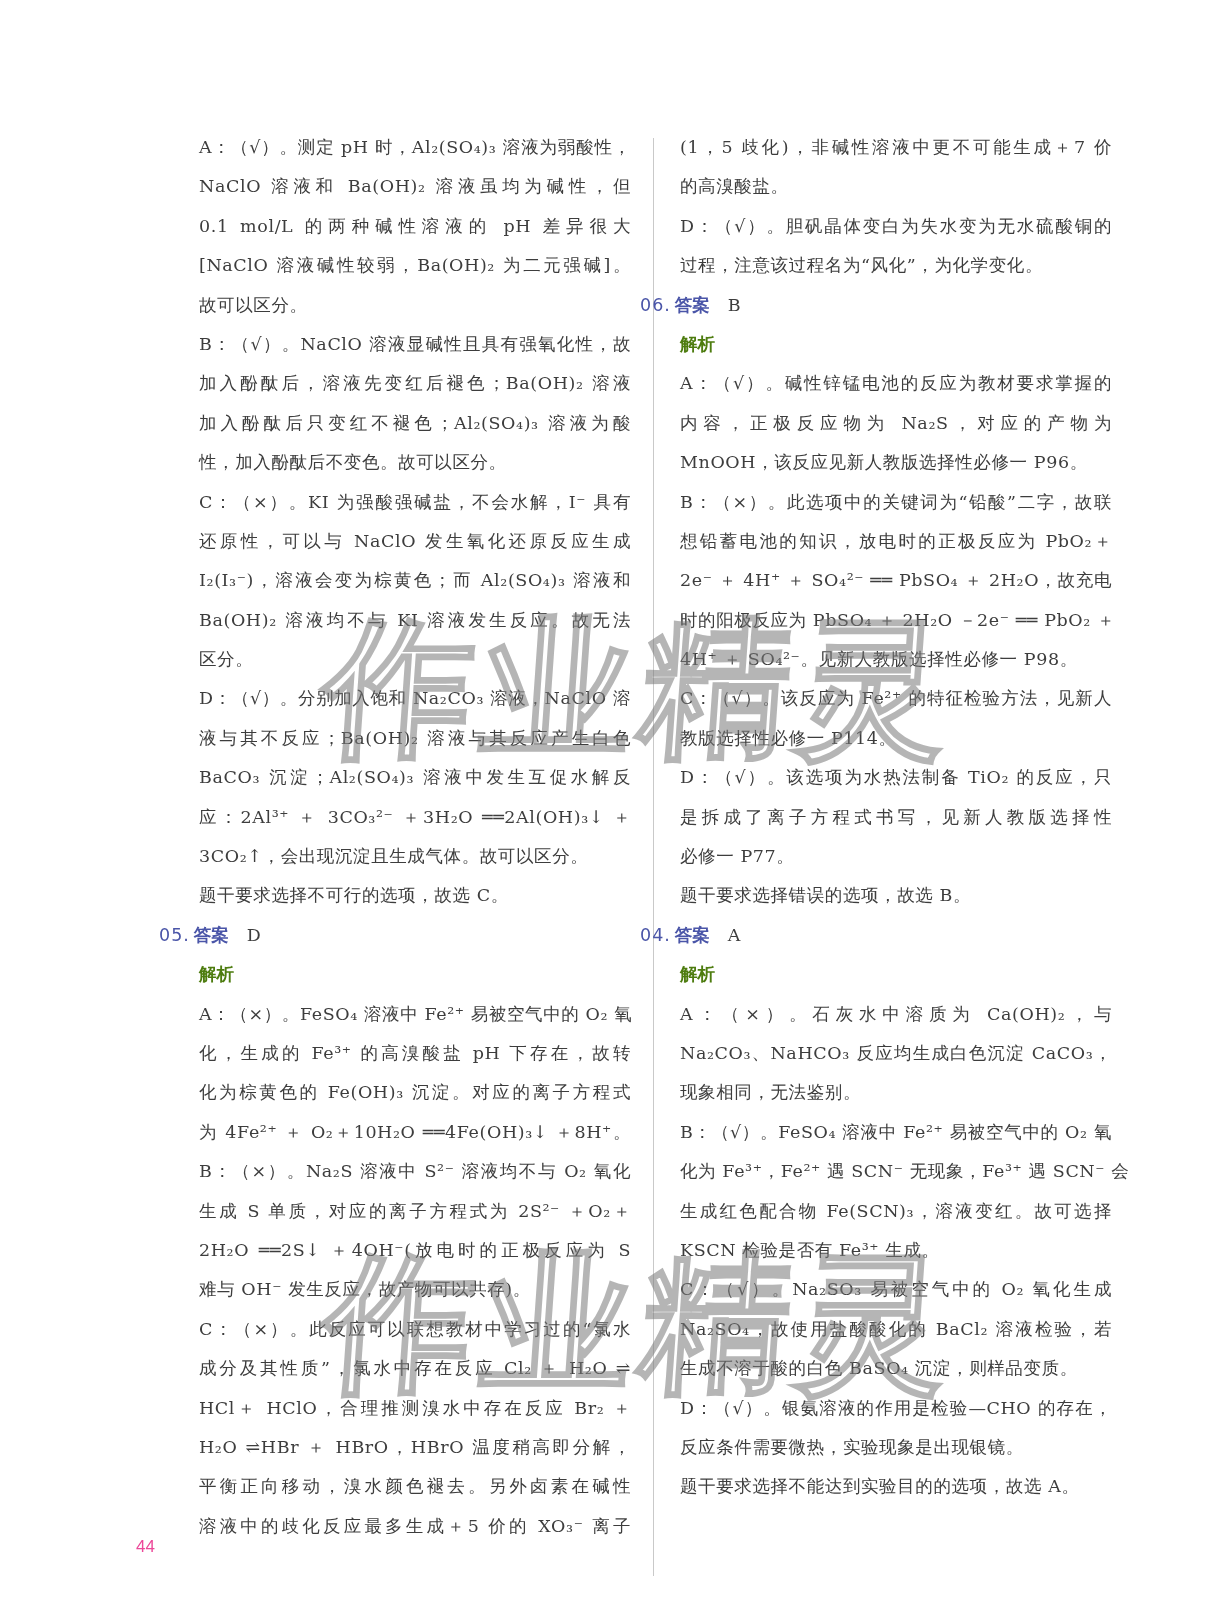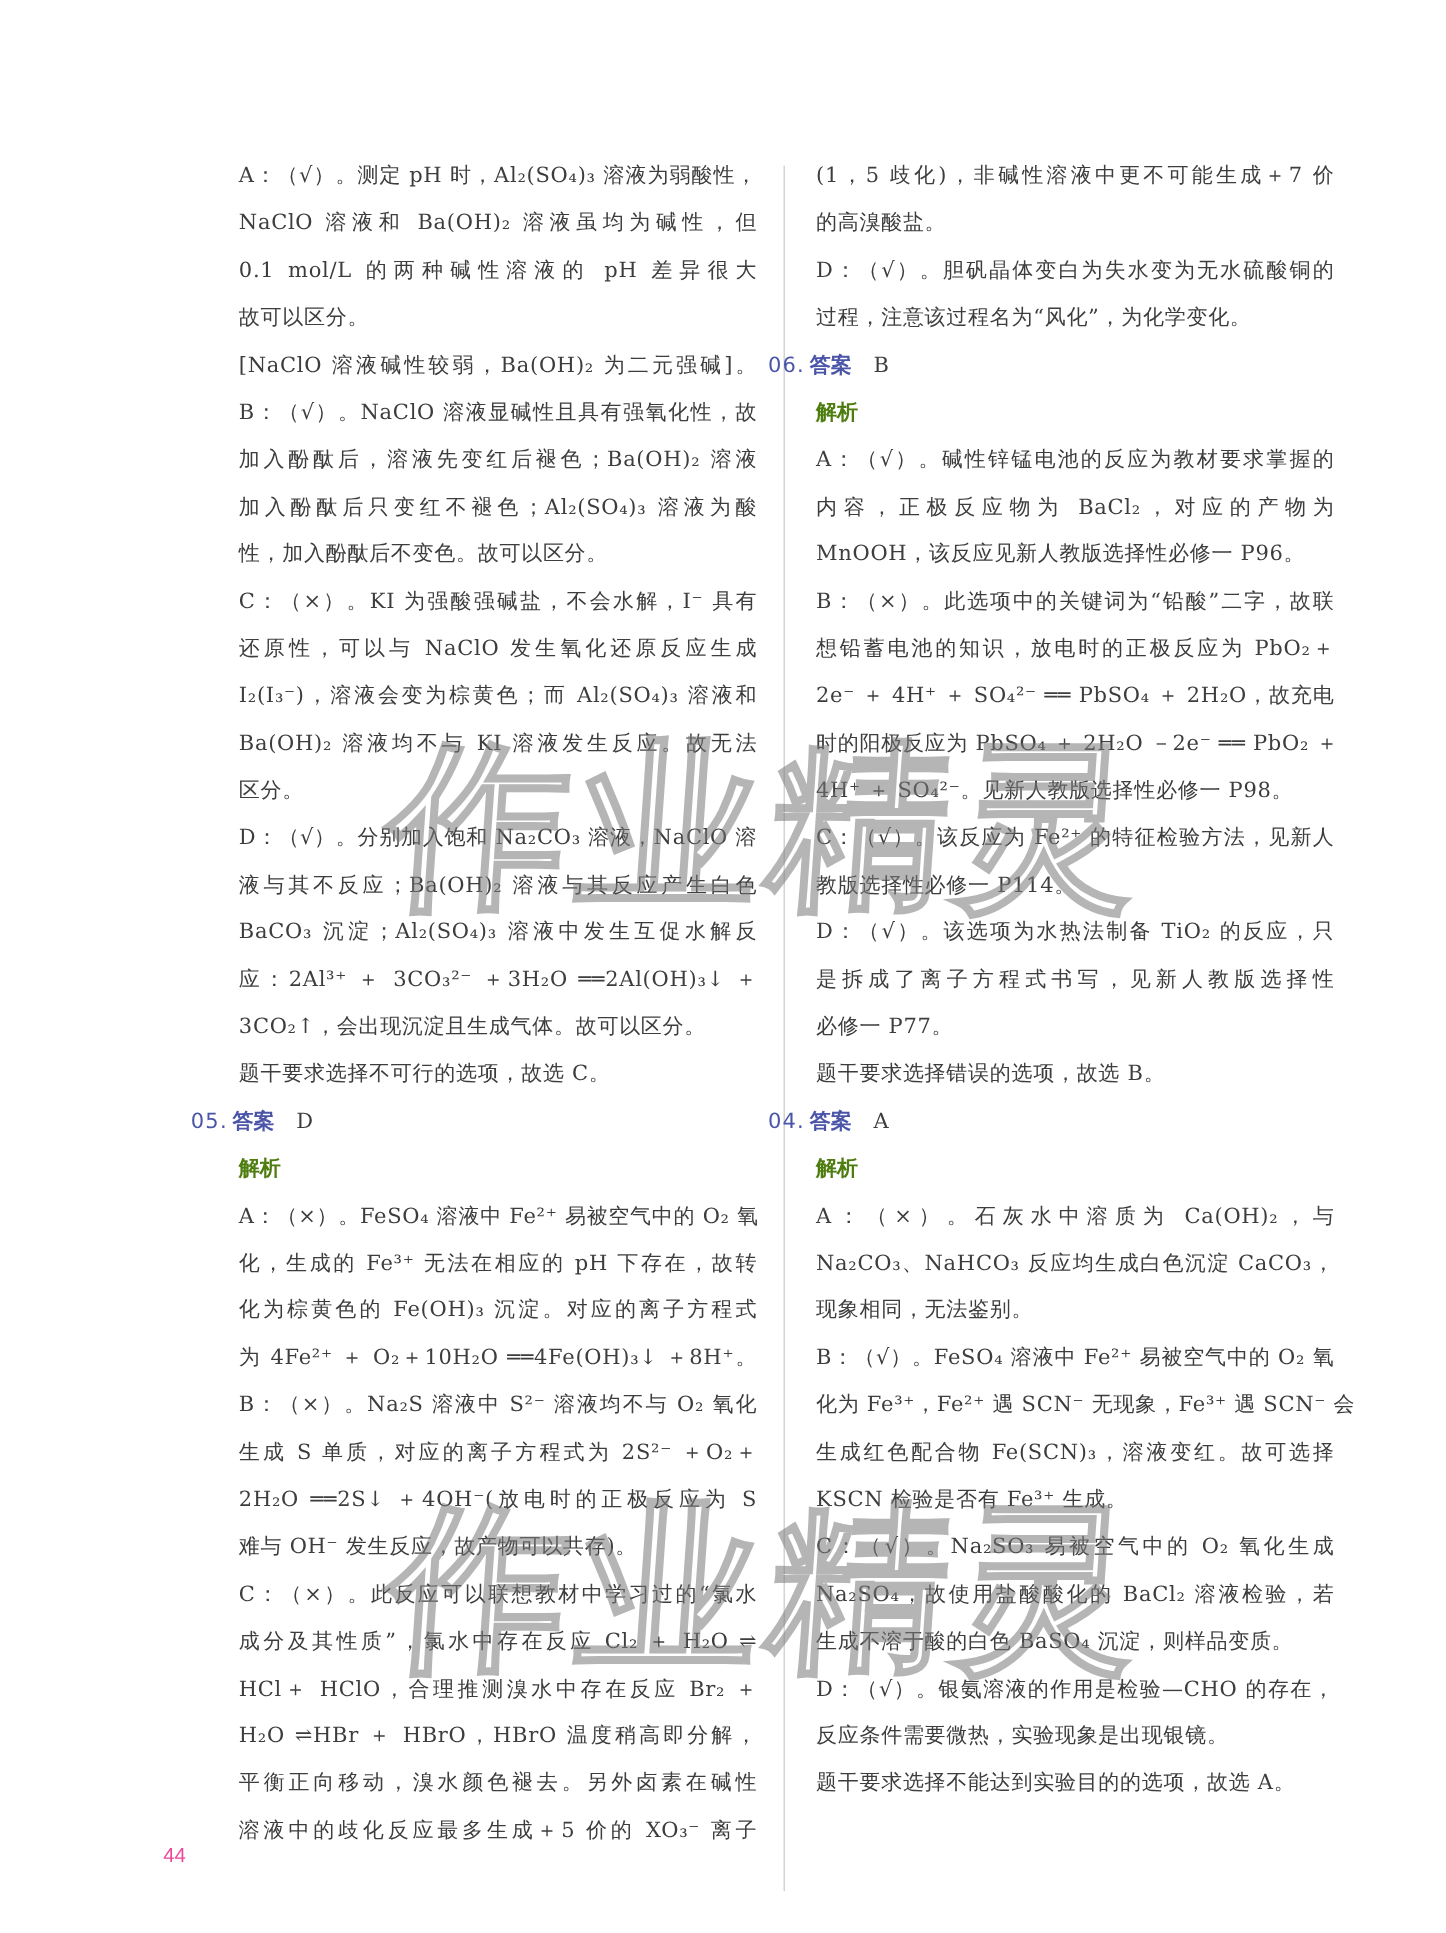--- a/index.html
+++ b/index.html
@@ -86,22 +86,22 @@
 
 <div class="page">
 
   <div class="divider"></div>
 
   <div class="col col-left">
     <div>
       <div class="line">A：（√）。测定 pH 时，Al₂(SO₄)₃ 溶液为弱酸性，</div>
       <div class="line">NaClO 溶液和 Ba(OH)₂ 溶液虽均为碱性，但</div>
       <div class="line">0.1 mol/L 的两种碱性溶液的 pH 差异很大</div>
+      <div class="line">[NaClO 溶液碱性较弱，Ba(OH)₂ 为二元强碱]。</div>
       <div class="line last">故可以区分。</div>
-      <div class="line">[NaClO 溶液碱性较弱，Ba(OH)₂ 为二元强碱]。</div>
       <div class="line">B：（√）。NaClO 溶液显碱性且具有强氧化性，故</div>
       <div class="line">加入酚酞后，溶液先变红后褪色；Ba(OH)₂ 溶液</div>
       <div class="line">加入酚酞后只变红不褪色；Al₂(SO₄)₃ 溶液为酸</div>
       <div class="line last">性，加入酚酞后不变色。故可以区分。</div>
       <div class="line">C：（×）。KI 为强酸强碱盐，不会水解，I⁻ 具有</div>
       <div class="line">还原性，可以与 NaClO 发生氧化还原反应生成</div>
       <div class="line">I₂(I₃⁻)，溶液会变为棕黄色；而 Al₂(SO₄)₃ 溶液和</div>
       <div class="line">Ba(OH)₂ 溶液均不与 KI 溶液发生反应。故无法</div>
       <div class="line last">区分。</div>
       <div class="line">D：（√）。分别加入饱和 Na₂CO₃ 溶液，NaClO 溶</div>
@@ -111,21 +111,21 @@
       <div class="line last">3CO₂↑，会出现沉淀且生成气体。故可以区分。</div>
       <div class="line last">题干要求选择不可行的选项，故选 C。</div>
     </div>
 
     <div>
       <div class="qhead">
         <span class="qnum">05.</span><span class="qlabel">答案</span><span class="qans">D</span>
       </div>
       <div class="jiexi">解析</div>
       <div class="line">A：（×）。FeSO₄ 溶液中 Fe²⁺ 易被空气中的 O₂ 氧</div>
-      <div class="line">化，生成的 Fe³⁺ 无法在相应的 pH 下存在，故转</div>
+      <div class="line">化，生成的 Fe³⁺ 的高溴酸盐 pH 下存在，故转</div>
       <div class="line">化为棕黄色的 Fe(OH)₃ 沉淀。对应的离子方程式</div>
       <div class="line">为 4Fe²⁺ ＋ O₂＋10H₂O ══4Fe(OH)₃↓ ＋8H⁺。</div>
       <div class="line">B：（×）。Na₂S 溶液中 S²⁻ 溶液均不与 O₂ 氧化</div>
       <div class="line">生成 S 单质，对应的离子方程式为 2S²⁻ ＋O₂＋</div>
       <div class="line">2H₂O ══2S↓ ＋4OH⁻(放电时的正极反应为 S</div>
       <div class="line last">难与 OH⁻ 发生反应，故产物可以共存)。</div>
       <div class="line">C：（×）。此反应可以联想教材中学习过的“氯水</div>
       <div class="line">成分及其性质”，氯水中存在反应 Cl₂ ＋ H₂O ⇌</div>
       <div class="line">HCl＋ HClO，合理推测溴水中存在反应 Br₂ ＋</div>
       <div class="line">H₂O ⇌HBr ＋ HBrO，HBrO 温度稍高即分解，</div>
@@ -141,21 +141,21 @@
       <div class="line">D：（√）。胆矾晶体变白为失水变为无水硫酸铜的</div>
       <div class="line last">过程，注意该过程名为“风化”，为化学变化。</div>
     </div>
 
     <div>
       <div class="qhead">
         <span class="qnum">06.</span><span class="qlabel">答案</span><span class="qans">B</span>
       </div>
       <div class="jiexi">解析</div>
       <div class="line">A：（√）。碱性锌锰电池的反应为教材要求掌握的</div>
-      <div class="line">内容，正极反应物为 BaCl₂，对应的产物为</div>
+      <div class="line">内容，正极反应物为 Na₂S，对应的产物为</div>
       <div class="line last">MnOOH，该反应见新人教版选择性必修一 P96。</div>
       <div class="line">B：（×）。此选项中的关键词为“铅酸”二字，故联</div>
       <div class="line">想铅蓄电池的知识，放电时的正极反应为 PbO₂＋</div>
       <div class="line">2e⁻ ＋ 4H⁺ ＋ SO₄²⁻ ══ PbSO₄ ＋ 2H₂O，故充电</div>
       <div class="line">时的阳极反应为 PbSO₄ ＋ 2H₂O －2e⁻ ══ PbO₂ ＋</div>
       <div class="line last">4H⁺ ＋ SO₄²⁻。见新人教版选择性必修一 P98。</div>
       <div class="line">C：（√）。该反应为 Fe²⁺ 的特征检验方法，见新人</div>
       <div class="line last">教版选择性必修一 P114。</div>
       <div class="line">D：（√）。该选项为水热法制备 TiO₂ 的反应，只</div>
       <div class="line">是拆成了离子方程式书写，见新人教版选择性</div>

